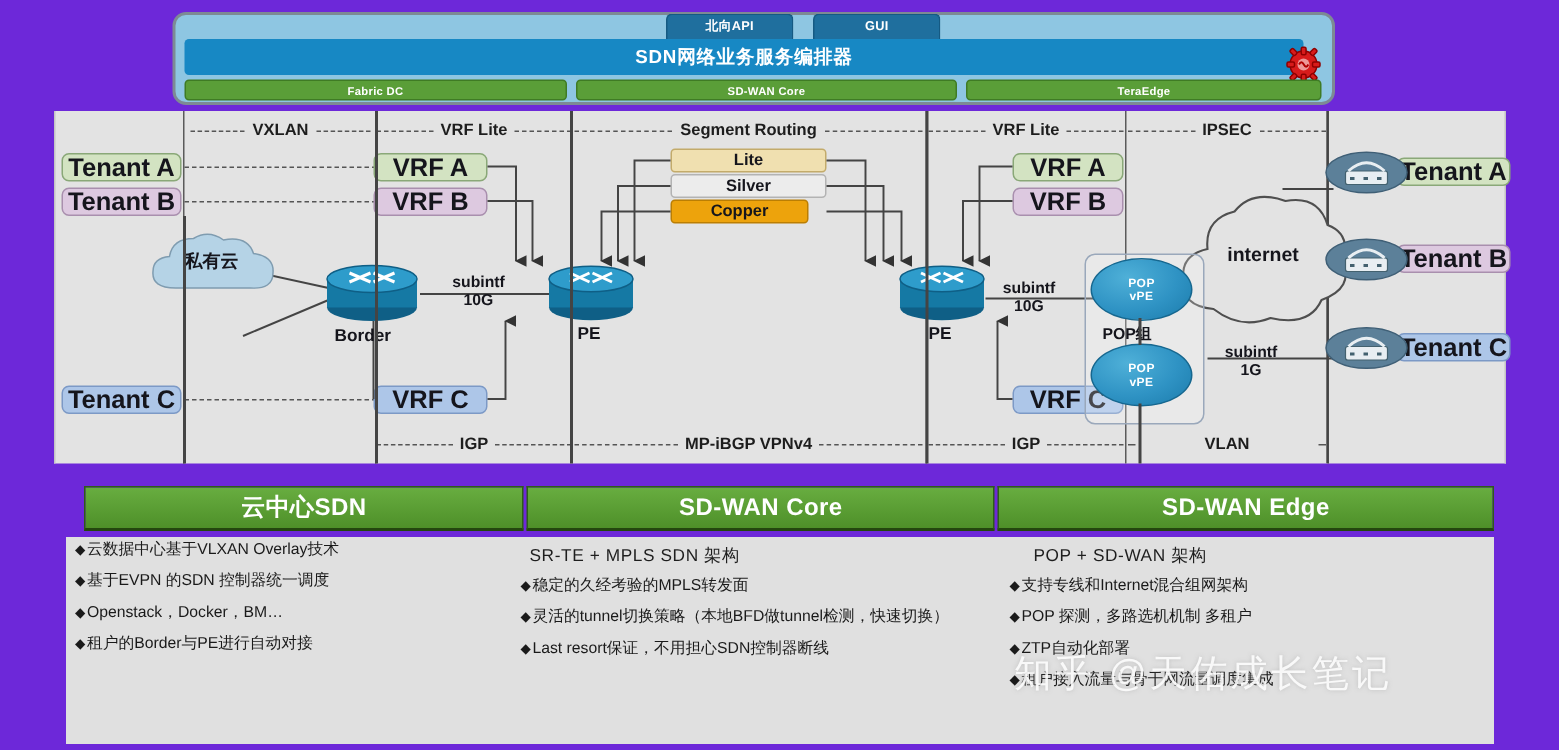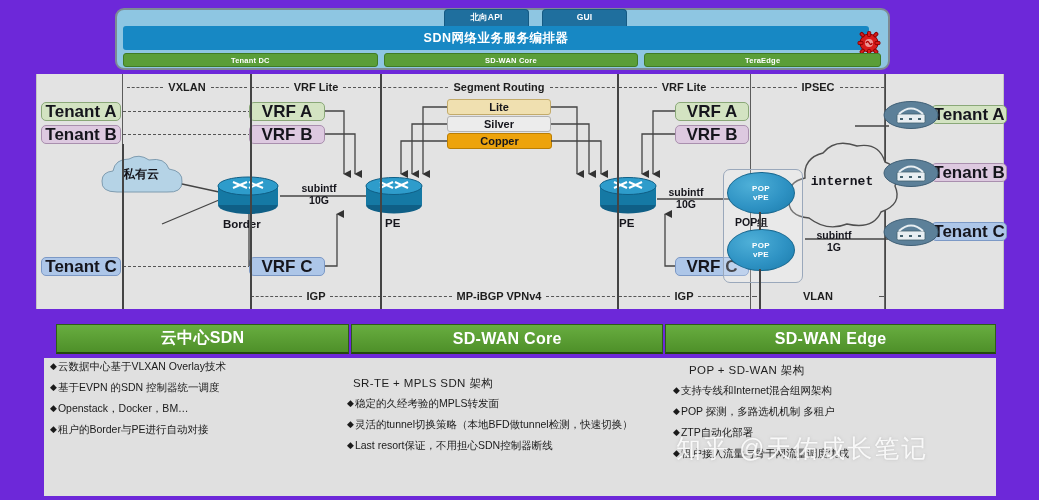--- a/index.html
+++ b/index.html
@@ -213,21 +213,21 @@
   .col-head.c3 { width: 335px; margin-left: 2px; }
 
   .cols-body {
     position: absolute; left: 44px; top: 358px;
     width: 952px; height: 138px;
     display: flex;
     background: #e0e0e0;
   }
   .col-body { box-sizing: border-box; padding: 2px 8px 0 6px; }
   .col-body.c1 { width: 297px; }
-  .col-body.c2 { width: 318px; margin-top: 13px; }
+  .col-body.c2 { width: 318px; }
   .col-body.c3 { width: 337px; padding-left: 14px; }
 
   .col-sub {
     font-size: 11.5px; color: #1e1e1e;
     letter-spacing: .4px;
     margin: 3px 0 6px 6px;
     white-space: nowrap;
   }
   .col-body.c3 .col-sub { margin-left: 16px; }
 
@@ -282,21 +282,21 @@
           <rect x="16.4" y="19.8" width="4.6" height="3" rx="1" transform="rotate(45 18.7 21.3)"></rect>
           <rect x="16.4" y="3.2" width="4.6" height="3" rx="1" transform="rotate(-45 18.7 4.7)"></rect>
           <rect x="3" y="19.8" width="4.6" height="3" rx="1" transform="rotate(-45 5.3 21.3)"></rect>
         </g>
         <circle cx="12" cy="13" r="4" fill="#ffffff" opacity=".55"></circle>
         <path d="M9 13 q1.6 -3 3.2 0 q1.6 3 3 0" stroke="#b00000" fill="none" stroke-width="1.3"></path>
       </svg>
     </div>
 
     <div class="orch-green-row">
-      <div class="orch-green g1">Tenant DC</div>
+      <div class="orch-green g1">Fabric DC</div>
       <div class="orch-green g2">SD-WAN Core</div>
       <div class="orch-green g3">TeraEdge</div>
     </div>
   </div>
 
   <div class="diagram">
 
     <div class="zone-sep" style="left:85px;"></div>
     <div class="zone-sep" style="left:213px;"></div>
     <div class="zone-sep" style="left:580px;"></div>
@@ -365,21 +365,21 @@
     <div class="pill green" style="left:638px; top:28px;  width:74px;">VRF A</div>
     <div class="pill purple" style="left:638px; top:51px;  width:74px;">VRF B</div>
     <div class="pill blue" style="left:638px; top:183px; width:74px;">VRF C</div>
 
     <div class="pill green" style="left:894px; top:31px;  width:76px;">Tenant A</div>
     <div class="pill purple" style="left:894px; top:89px;  width:76px;">Tenant B</div>
     <div class="pill blue" style="left:894px; top:148px; width:76px;">Tenant C</div>
 
     <div class="pill tier gold" style="left:410px; top:25px; width:104px;">Lite</div>
     <div class="pill tier silver" style="left:410px; top:42px; width:104px;">Silver</div>
-    <div class="pill tier copper" style="left:410px; top:59px; width:105px;">Copper</div>
+    <div class="pill tier copper" style="left:410px; top:59px; width:92px;">Copper</div>
 
     <svg style="position:absolute; left:0; top:0;" width="966" height="235">
       <defs>
         <marker id="arw" markerWidth="7" markerHeight="7" refX="3" refY="5.4" orient="auto">
           <path d="M0,0 L6,0 L3,6 z" fill="#333"></path>
         </marker>
         <marker id="arwu" markerWidth="7" markerHeight="7" refX="3" refY="0.6" orient="auto">
           <path d="M0,6 L6,6 L3,0 z" fill="#333"></path>
         </marker>
       </defs>
@@ -431,21 +431,21 @@
 
     <div class="cloud" style="left:58px; top:78px;">
       <svg width="92" height="48" viewBox="0 0 92 48">
         <path d="M22,40 Q6,40 7,29 Q7,20 18,19 Q20,7 34,7 Q44,1 54,8 Q70,5 74,17 Q88,19 87,30 Q87,41 72,40 Z" fill="#b5d3e6" stroke="#7f9cb0" stroke-width="1"></path>
       </svg>
       <div class="cloud-label" style="left:0; top:14px; width:92px;">私有云</div>
     </div>
 
 
 
-    <div class="cloud" style="left:744px; top:60px;font-family:Liberation Mono, monospace;">
+    <div class="cloud" style="left:744px; top:48px;">
       <svg width="122" height="100" viewBox="0 0 122 100">
         <path d="M28,84 Q6,82 8,64 Q6,48 24,44 Q22,24 42,19 Q54,4 76,12 Q98,8 104,28 Q120,34 114,52 Q122,70 100,78 Q92,96 66,90 Q46,98 28,84 Z" fill="#e3e3e3" stroke="#4f4f4f" stroke-width="1.4"></path>
       </svg>
       <div class="cloud-label" style="left:0; top:40px; width:122px; font-size:13px;">internet</div>
     </div>
 
     <div class="router" style="left:178px; top:100px;">
       <svg width="66" height="42" viewBox="0 0 66 42">
         <ellipse cx="33" cy="31" rx="30" ry="9" fill="#0f5f86"></ellipse>
         <rect x="3" y="12" width="60" height="19" fill="#1579a4"></rect>

